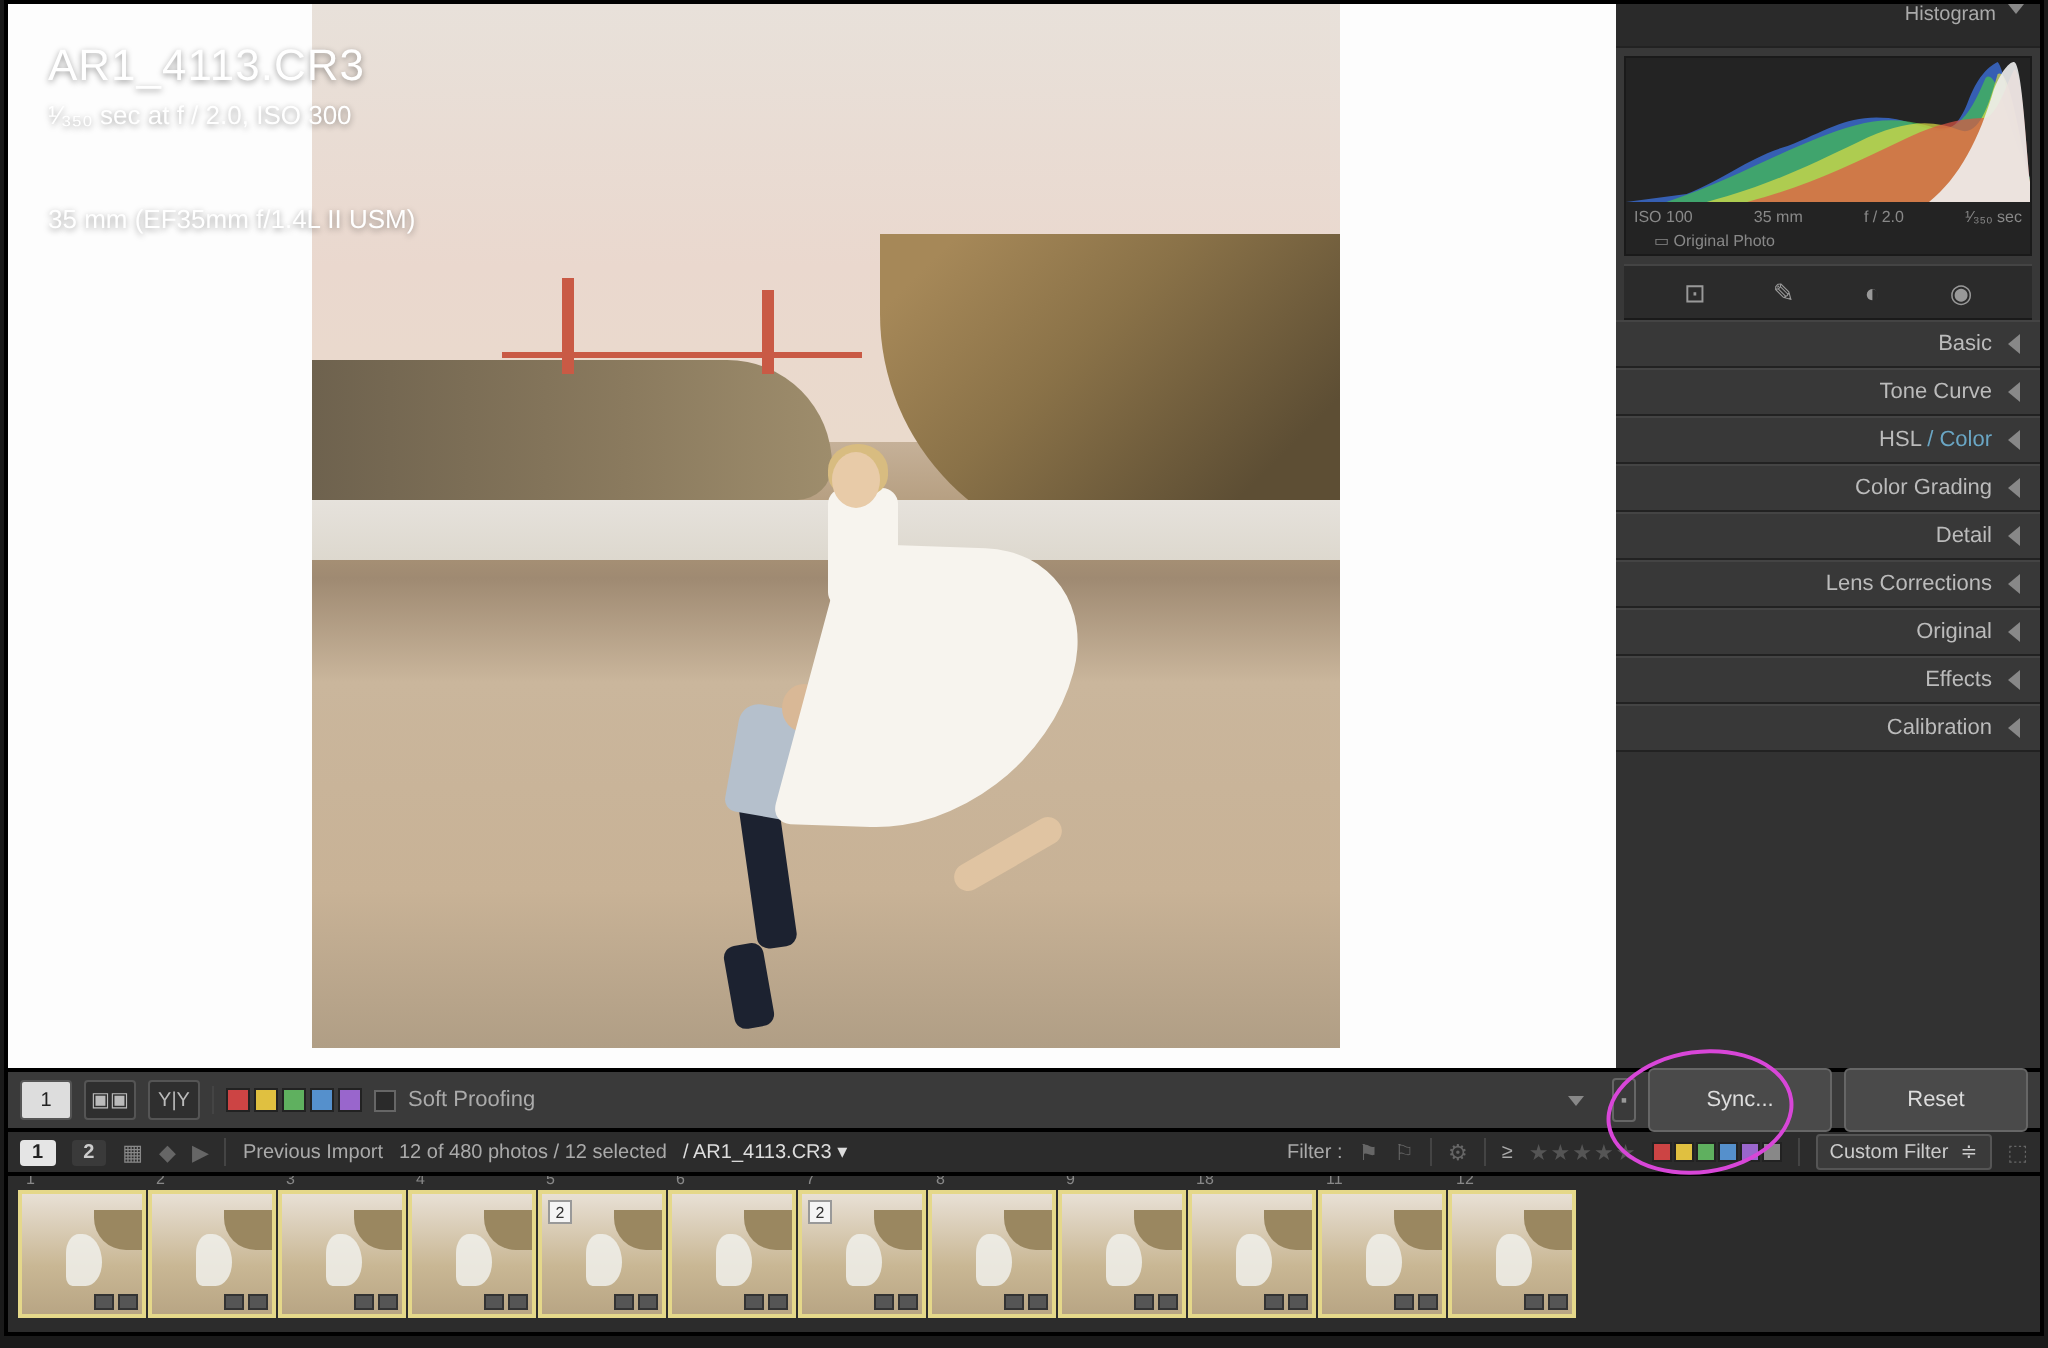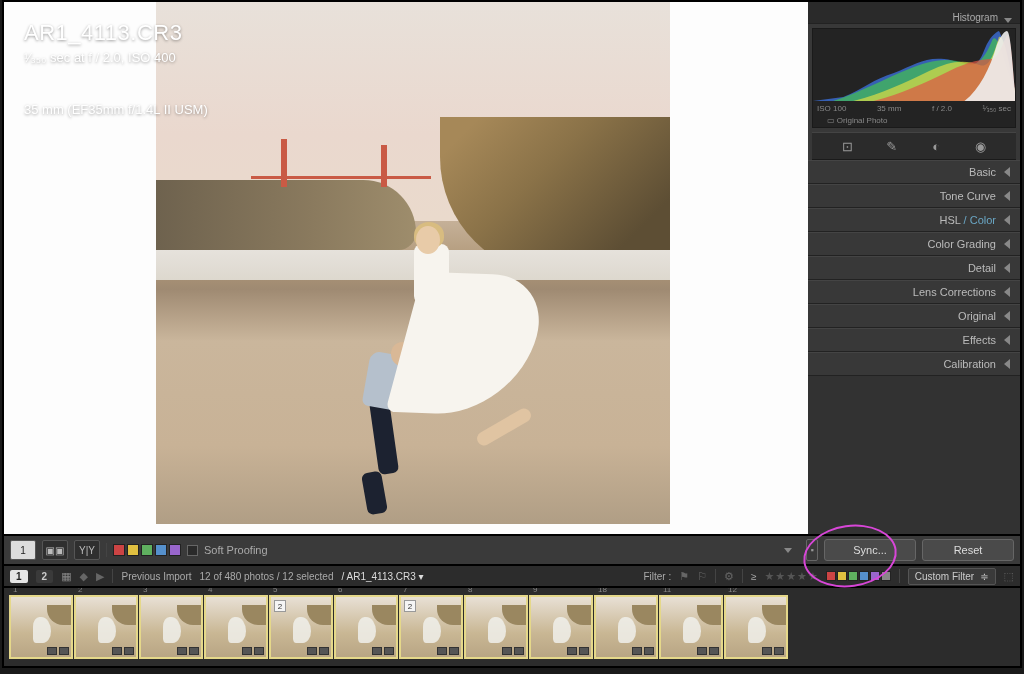--- a/index.html
+++ b/index.html
@@ -47,21 +47,21 @@
     position: absolute;
     top: 18px; left: 20px;
     color: #fff;
     text-shadow: 0 1px 3px rgba(0,0,0,0.4);
   }
   .photo-overlay .fn { font-size: 22px; font-weight: 300; letter-spacing: 0.5px; margin-bottom: 4px; }
   .photo-overlay .exp { font-size: 13px; font-weight: 300; margin-bottom: 2px; }
   .photo-overlay .lens { font-size: 13px; font-weight: 300; margin-top: 37px; }
 
   .right-panel { width: 212px; background: #383838; display:flex; flex-direction:column; }
-  .histogram-header { height:22px; background:#2a2a2a; display:flex; align-items:flex-end; justify-content:flex-end; padding:0 8px; font-size:10px; color:#aaa; border-bottom:1px solid #222; }
+  .histogram-header { height:22px; background:#2a2a2a; display:flex; align-items:flex-start; justify-content:flex-end; padding:0 8px; font-size:10px; color:#aaa; border-bottom:1px solid #222; }
   .histogram-header span + span { margin-left:6px; }
   .histogram-box { height: 100px; background: #232323; margin:4px; position:relative; border:1px solid #1a1a1a; }
   .histogram-box svg { width:100%; height:72px; display:block; }
   .histo-meta { position:absolute; bottom:14px; left:4px; right:4px; display:flex; justify-content:space-between; font-size:8px; color:#888; }
   .histo-orig { position:absolute; bottom:2px; left:14px; font-size:8px; color:#888; }
   .histo-orig::before { content:"▭ "; }
 
   .tool-row { height:28px; display:flex; align-items:center; justify-content:space-evenly; background:#2b2b2b; margin:0 4px; border-top:1px solid #444; border-bottom:1px solid #1a1a1a; }
   .tool-row .tool { width:18px; height:18px; color:#999; display:flex; align-items:center; justify-content:center; font-size:13px; }
 
@@ -77,21 +77,21 @@
   .tb-btn { height:20px; background:#2f2f2f; border:1px solid #555; border-radius:2px; display:flex; align-items:center; padding:0 4px; color:#bbb; font-size:10px; }
   .tb-btn.small { width:26px; justify-content:center; padding:0; }
   .tb-btn.active { background:#ddd; color:#222; }
   .color-chips { display:flex; gap:2px; }
   .chip { width:12px; height:12px; border:1px solid #222; }
   .soft-proof { display:flex; align-items:center; gap:6px; }
   .soft-proof .cb { width:11px; height:11px; border:1px solid #666; background:#2a2a2a; }
   .tb-spacer { flex:1; }
   .tb-arrow { font-size:9px; color:#888; margin-right:4px; }
   .sync-reset { display:flex; gap:6px; align-items:center; margin-left:4px; }
-  .big-btn { width:92px; height:22px; background:#4a4a4a; border:1px solid #666; border-radius:3px; display:flex; align-items:center; justify-content:center; font-size:11px; color:#ddd; }
+  .big-btn { width:92px; height:32px; background:#4a4a4a; border:1px solid #666; border-radius:3px; display:flex; align-items:center; justify-content:center; font-size:11px; color:#ddd; }
   .sync-btn { position:relative; }
   .sync-switch { width:12px; height:22px; background:#3a3a3a; border:1px solid #666; border-radius:2px; display:flex; align-items:center; justify-content:center; font-size:9px; color:#999; }
 
   .annotation-circle {
     position:absolute; border:2.5px solid #d846d8; border-radius:50%;
     width:94px; height:62px; left:803px; top:525px; transform:rotate(-8deg);
     pointer-events:none; z-index:50;
   }
 
   .filter-bar { width:1020px; height:22px; margin:0 auto; background:#2c2c2c; border:2px solid #000; border-top:none; display:flex; align-items:center; padding:0 6px; gap:8px; font-size:10px; color:#888; }
@@ -144,21 +144,21 @@
       <div class="woman">
           <div class="dress"></div>
           <div class="body"></div>
           <div class="hair"></div>
           <div class="head"></div>
           <div class="leg"></div>
         </div>
     </div>
     <div class="photo-overlay">
       <div class="fn">AR1_4113.CR3</div>
-      <div class="exp">¹⁄₃₅₀ sec at f / 2.0, ISO 400</div>
+      <div class="exp">¹⁄₃₅₀ sec at f / 2.0, ISO 300</div>
       <div class="lens">35 mm (EF35mm f/1.4L II USM)</div>
     </div>
   </div>
 
   <div class="right-panel">
     <div class="histogram-header">
       <span>Histogram</span>
       <span class="triangle-down"></span>
     </div>
     <div class="histogram-box">

